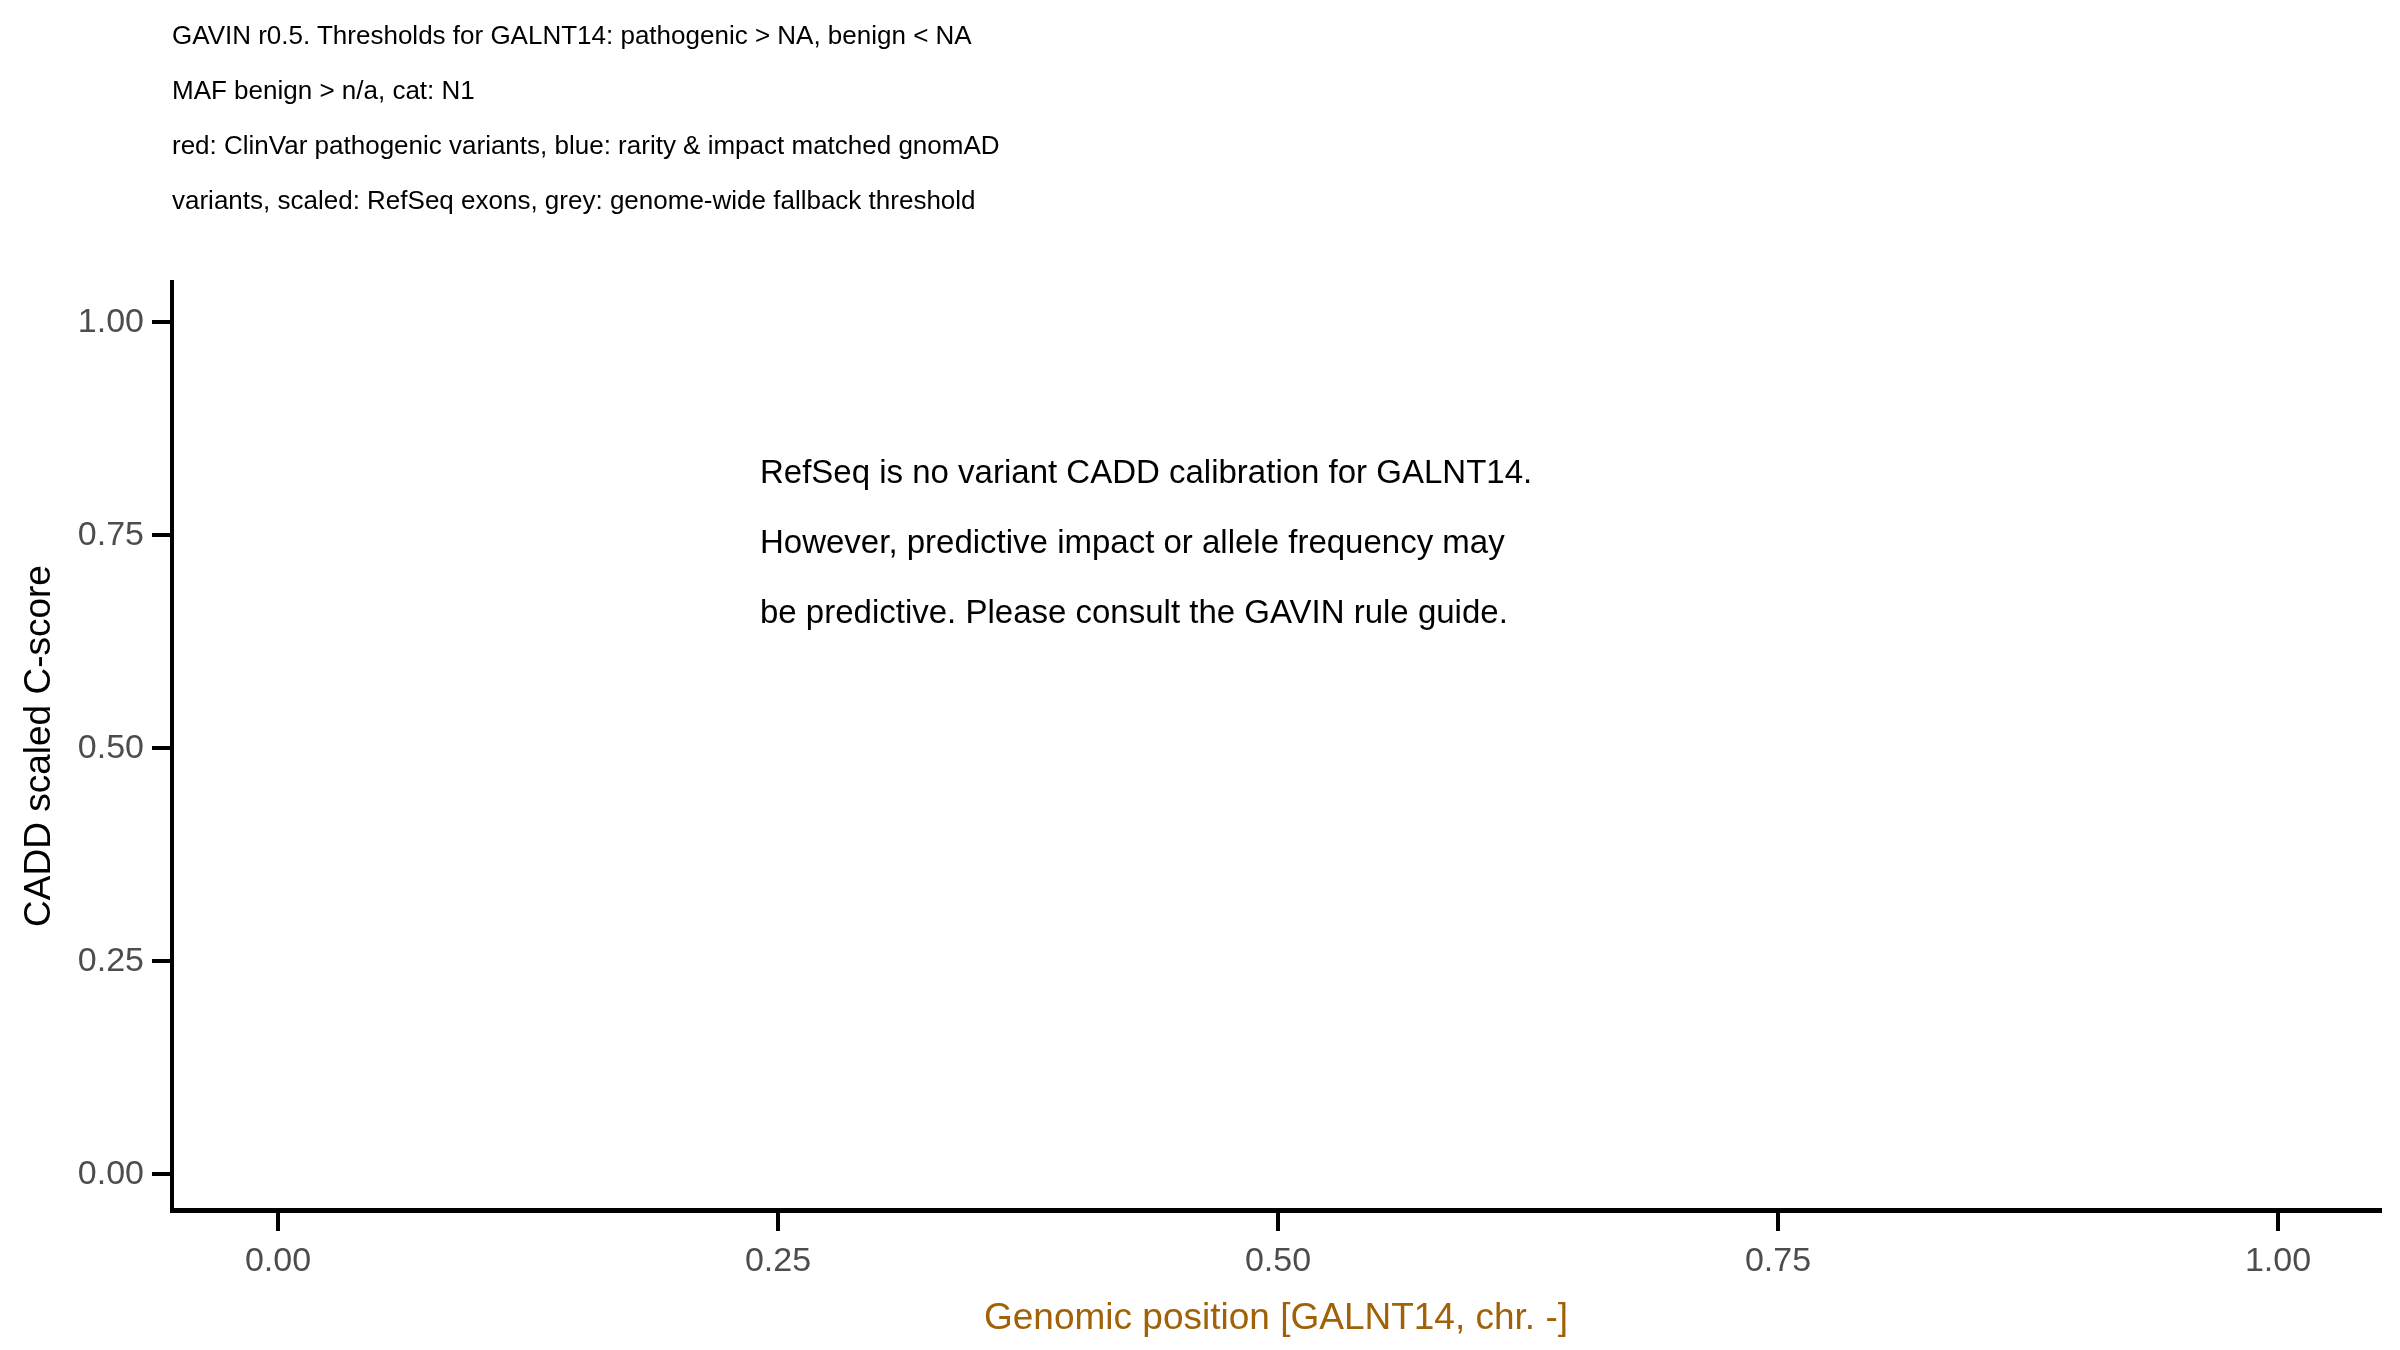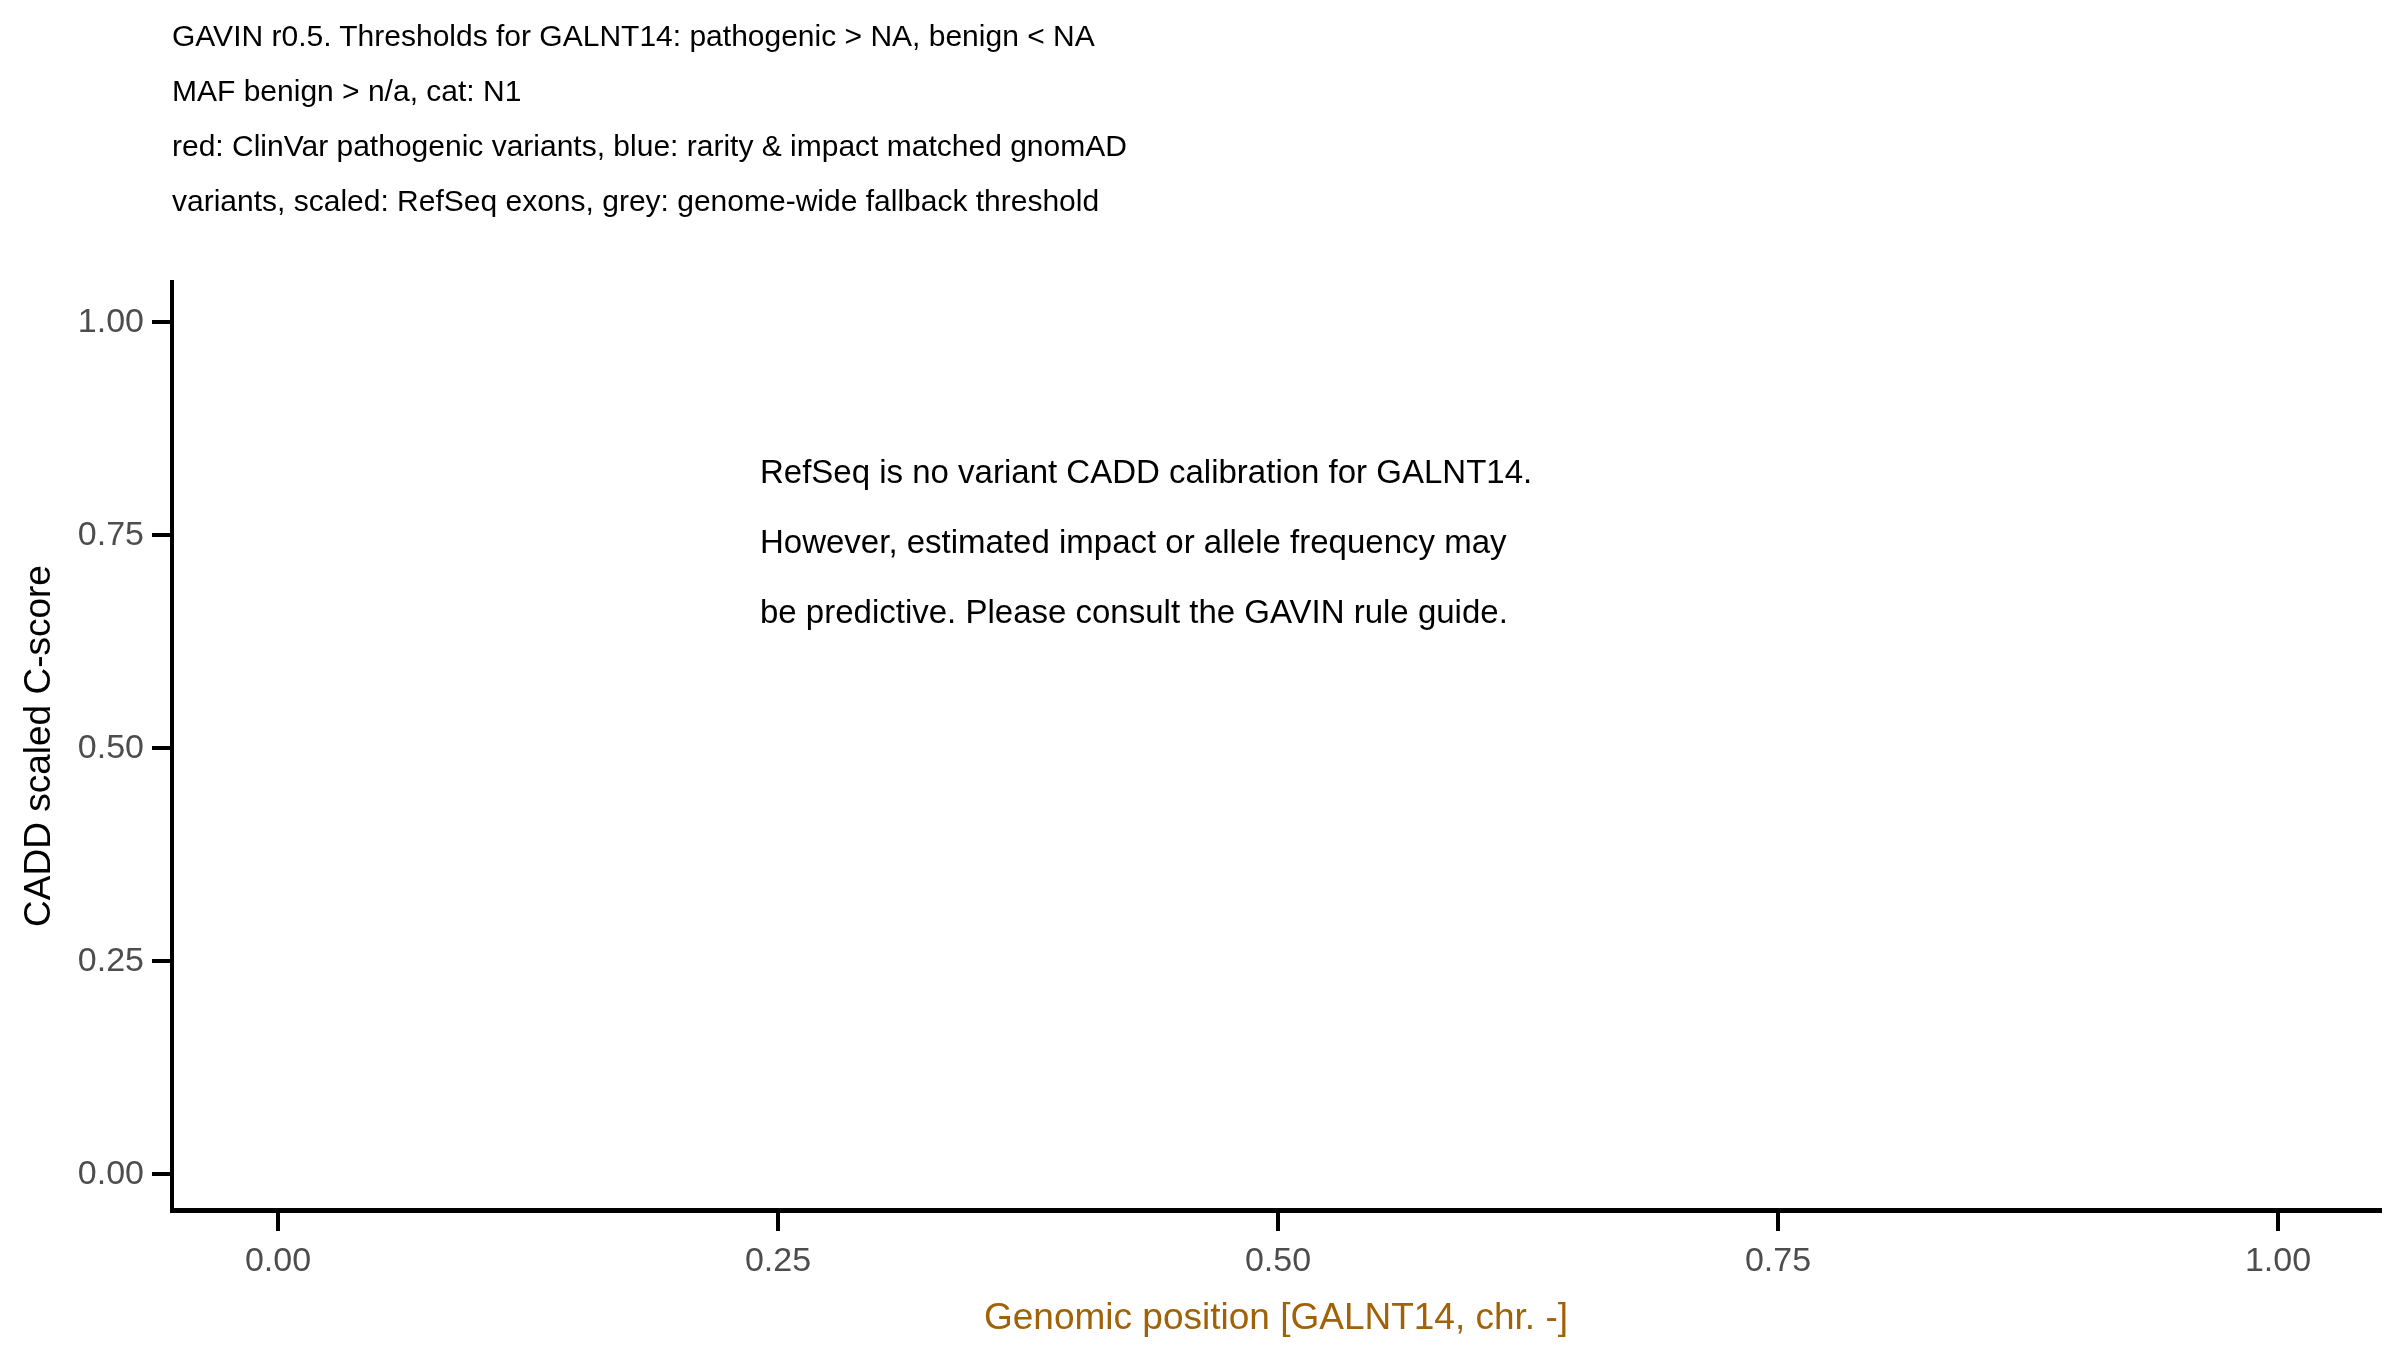--- a/index.html
+++ b/index.html
@@ -17,21 +17,21 @@
   }
 
   
   #title-block {
     position: absolute;
     left: 172px;
     top: 8px;
     width: 2100px;
   }
   #title-block .title-line {
-    font-size: 30px;
+    font-size: 26px;
     line-height: 55px;
     color: #000000;
     white-space: pre;
   }
 
   
   #plot-region {
     position: absolute;
     left: 0;
     top: 0;
@@ -144,21 +144,21 @@
   <div id="title-block">
     <div class="title-line">GAVIN r0.5. Thresholds for GALNT14: pathogenic &gt; NA, benign &lt; NA</div>
     <div class="title-line">MAF benign &gt; n/a, cat: N1</div>
     <div class="title-line">red: ClinVar pathogenic variants, blue: rarity &amp; impact matched gnomAD</div>
     <div class="title-line">variants, scaled: RefSeq exons, grey: genome-wide fallback threshold</div>
   </div>
 
   <div id="panel">
     <div id="panel-annotation" style="left:588px; top:157px;">
       <div class="annot-line">RefSeq is no variant CADD calibration for GALNT14.</div>
-      <div class="annot-line">However, estimated impact or allele frequency may</div>
+      <div class="annot-line">However, predictive impact or allele frequency may</div>
       <div class="annot-line">be predictive. Please consult the GAVIN rule guide.</div>
     </div>
   </div>
 
   <div id="y-axis-line"></div>
   <div id="x-axis-line"></div>
 
   <div class="y-tick" style="top:320px;"></div>
   <div class="y-tick" style="top:533px;"></div>
   <div class="y-tick" style="top:746px;"></div>

